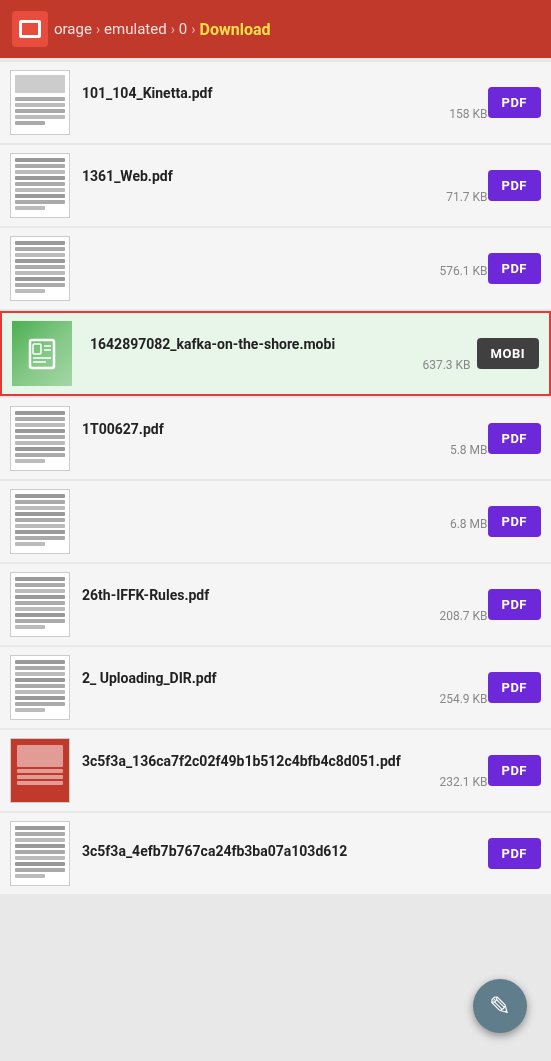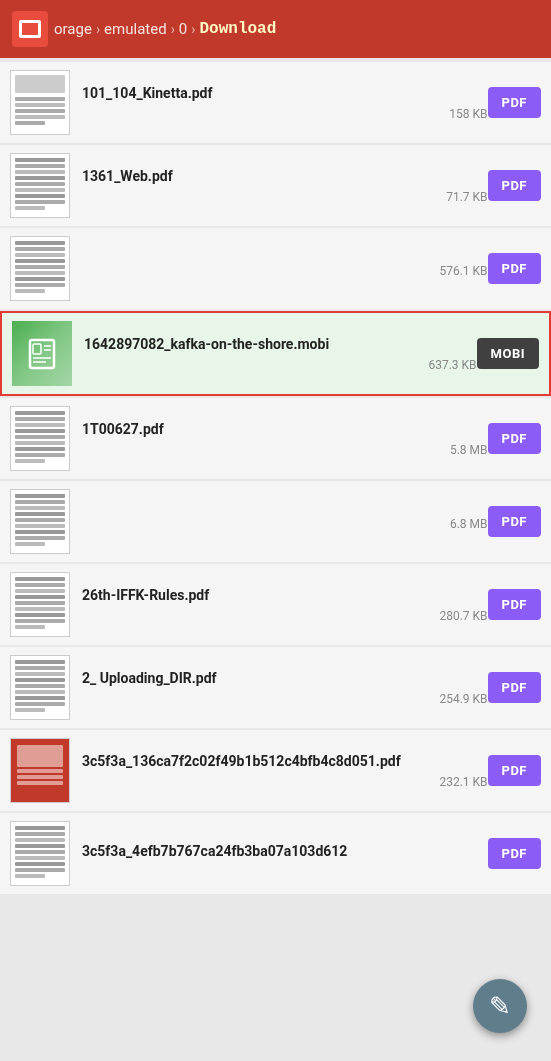--- a/index.html
+++ b/index.html
@@ -44,44 +44,44 @@
     }
     .breadcrumb-text {
       color: rgba(255,255,255,0.85);
       font-size: 15px;
     }
     .breadcrumb-sep {
       color: rgba(255,255,255,0.6);
       font-size: 14px;
     }
     .breadcrumb-current {
-      color: #fef9c3;
+      color: #fde047;
       font-size: 16px;
       font-weight: bold;
-      font-family: Liberation Mono, monospace;
     }
 
     
     .file-list {
       padding: 4px 0;
     }
 
     .file-item {
       display: flex;
       align-items: center;
       background: #f5f5f5;
       margin-bottom: 2px;
       padding: 8px 10px;
       min-height: 80px;
       position: relative;
     }
 
     .file-item.selected {
       background: #e8f5e9;
       border: 2px solid #e53935;
+      gap: 6px;
     }
 
     .file-thumb {
       width: 60px;
       height: 65px;
       background: #ddd;
       flex-shrink: 0;
       margin-right: 12px;
       overflow: hidden;
       display: flex;
@@ -145,21 +145,21 @@
     .file-badge {
       flex-shrink: 0;
       padding: 8px 14px;
       border-radius: 4px;
       font-size: 13px;
       font-weight: bold;
       color: white;
       letter-spacing: 0.5px;
     }
     .file-badge.pdf {
-      background: #8b5cf6;
+      background: #6d28d9;
     }
     .file-badge.mobi {
       background: #404040;
     }
 
     
     .fab {
       position: fixed;
       bottom: 28px;
       right: 24px;
@@ -320,21 +320,21 @@
           <div class="pdf-thumb-line dark"></div>
           <div class="pdf-thumb-line medium"></div>
           <div class="pdf-thumb-line"></div>
           <div class="pdf-thumb-line dark"></div>
           <div class="pdf-thumb-line medium"></div>
           <div class="pdf-thumb-line short"></div>
         </div>
       </div>
       <div class="file-info">
         <div class="file-name">26th-IFFK-Rules.pdf</div>
-        <div class="file-size">280.7 KB</div>
+        <div class="file-size">208.7 KB</div>
       </div>
       <div class="file-badge pdf">PDF</div>
     </div>
     <div class="file-item">
       <div class="file-thumb">
         <div class="pdf-thumb-lines">
           <div class="pdf-thumb-line dark"></div>
           <div class="pdf-thumb-line medium"></div>
           <div class="pdf-thumb-line"></div>
           <div class="pdf-thumb-line dark"></div>

